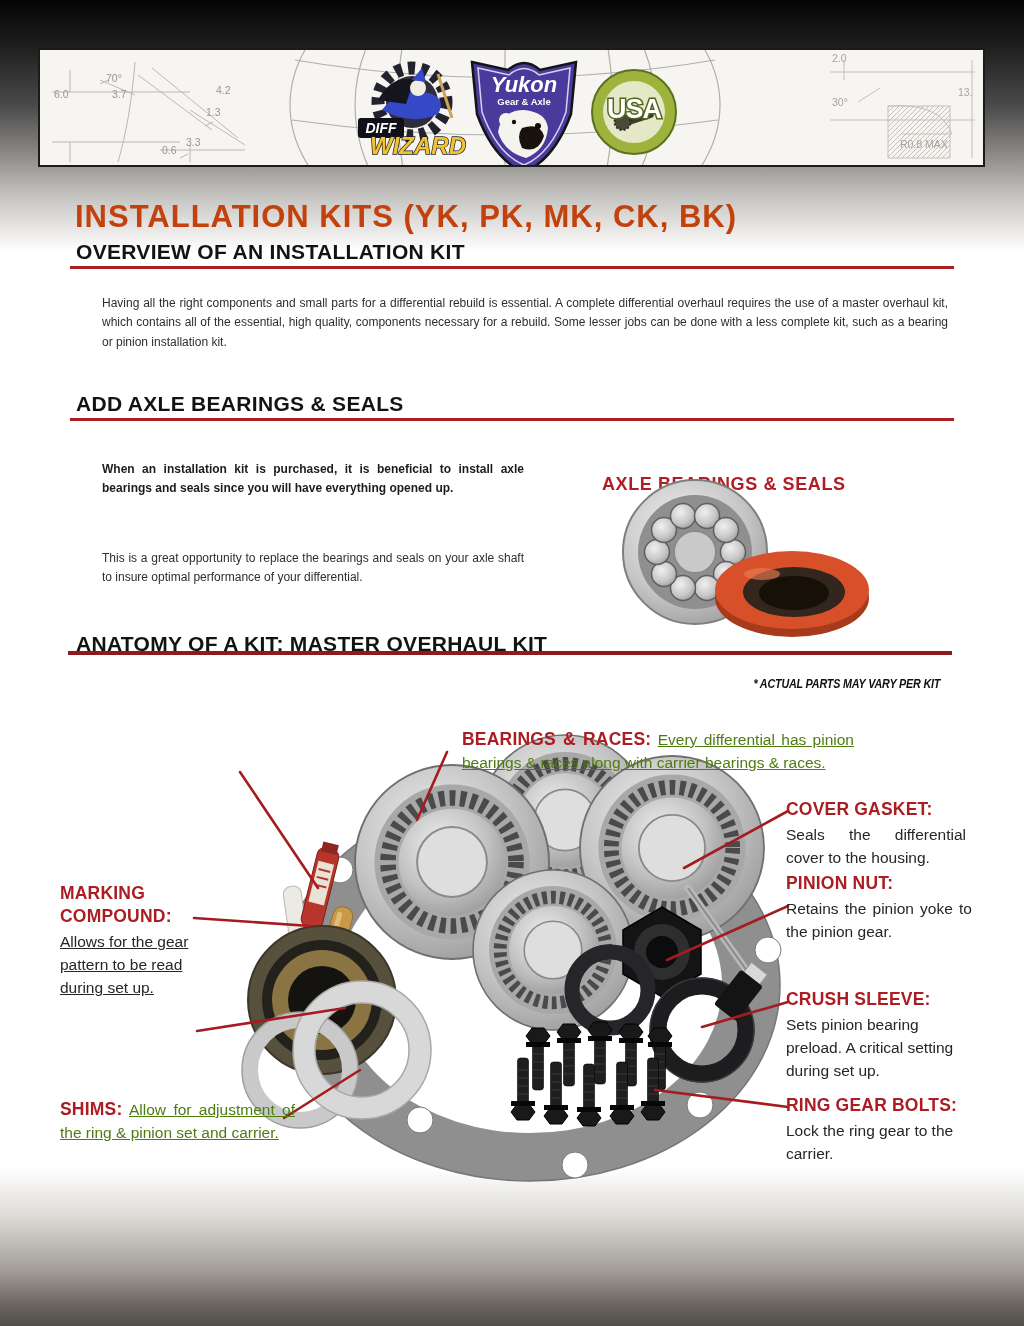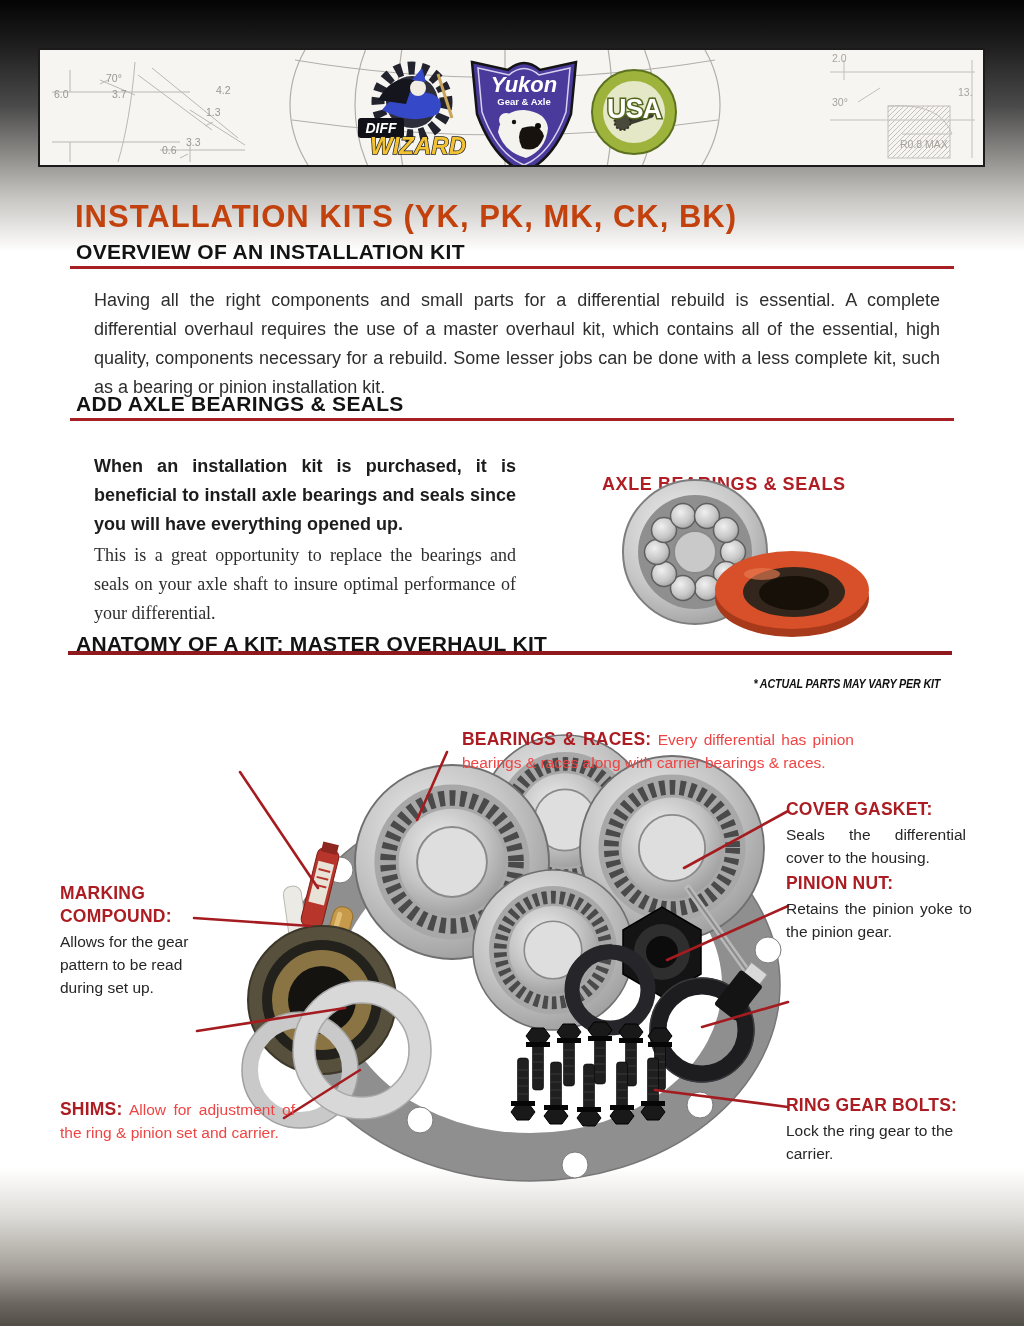--- a/index.html
+++ b/index.html
@@ -10,32 +10,32 @@
   .bottom-shade{position:absolute;left:0;top:1168px;width:100%;height:158px;
     background:linear-gradient(180deg,#ffffff 0%,#dedcd8 30%,#a09c95 66%,#6b6760 86%,#514d47 100%);}
   .header-band{position:absolute;left:38px;top:48px;width:947px;height:119px;
     background:#f6f5f2;border:2px solid #1b1b1b;box-sizing:border-box;overflow:hidden;}
   .header-band svg{display:block;}
   .main-title{position:absolute;left:60px;top:184px;margin:15px;font-size:31px;font-weight:bold;
     color:#c2410c;letter-spacing:1px;white-space:nowrap;}
   .sec-h{position:absolute;margin:0;font-size:21px;font-weight:bold;color:#131313;letter-spacing:.3px;white-space:nowrap;}
   .red-rule{position:absolute;height:3px;background:#a81e22;}
   .red-rule.divider{background:#8f191d;height:4px;}
-  .body-par{position:absolute;margin:0;font-size:18px;line-height:1.62;color:#2e2e2e;text-align:justify;}
+  .body-par{position:absolute;margin:8px;font-size:12px;line-height:1.62;color:#2e2e2e;text-align:justify;}
   .body-par.bold{font-weight:bold;color:#1c1c1c;}
   .axle-h{position:absolute;margin:0;font-size:18px;font-weight:bold;color:#b01e24;letter-spacing:.6px;white-space:nowrap;}
   .note{position:absolute;font-size:12.5px;font-style:italic;font-weight:bold;color:#101010;
     transform:scaleX(.86);transform-origin:100% 50%;white-space:nowrap;letter-spacing:-.2px;}
   .callout{position:absolute;margin:0;}
   .c-title{display:block;font-size:17.5px;font-weight:bold;color:#ab1d22;letter-spacing:.2px;line-height:1.3;}
   .c-title.wide{word-spacing:12px;}
   .c-title.inl{display:inline;}
   .c-body{font-size:15.5px;line-height:1.5;color:#262626;text-align:justify;margin-top:2px;}
   .c-body.left{text-align:left;}
-  .c-body.inl{display:inline;font-size:15.5px;line-height:1.5;color:#ef4444;}
+  .c-body.inl{display:inline;font-size:15.5px;line-height:1.5;color:#4d7c0f;text-decoration:underline;}
   .inline-par{font-size:15.5px;line-height:1.5;text-align:justify;margin:0;}
   svg{overflow:visible;}
 </style>
 </head>
 <body>
 
 <div class="page">
   <div class="top-shade"></div>
   <div class="bottom-shade"></div>
 
@@ -150,21 +150,21 @@
   <h1 class="main-title">INSTALLATION KITS (YK, PK, MK, CK, BK)</h1>
 
   <h2 class="sec-h" style="left:76px;top:240px;">OVERVIEW OF AN INSTALLATION KIT</h2>
   <div class="red-rule" style="left:70px;top:266px;width:884px;"></div>
   <p class="body-par" style="left:94px;top:286px;width:846px;">Having all the right components and small parts for a differential rebuild is essential. A complete differential overhaul requires the use of a master overhaul kit, which contains all of the essential, high quality, components necessary for a rebuild. Some lesser jobs can be done with a less complete kit, such as a bearing or pinion installation kit.</p>
 
   <h2 class="sec-h" style="left:76px;top:392px;">ADD AXLE BEARINGS &amp; SEALS</h2>
   <div class="red-rule" style="left:70px;top:418px;width:884px;"></div>
 
   <p class="body-par bold" style="left:94px;top:452px;width:422px;">When an installation kit is purchased, it is beneficial to install axle bearings and seals since you will have everything opened up.</p>
-  <p class="body-par" style="left:94px;top:541px;width:422px;font-family:Liberation Serif, serif;">This is a great opportunity to replace the bearings and seals on your axle shaft to insure optimal performance of your differential.</p>
+  <p class="body-par" style="left:94px;top:541px;width:422px;">This is a great opportunity to replace the bearings and seals on your axle shaft to insure optimal performance of your differential.</p>
 
   <h3 class="axle-h" style="left:602px;top:442px;margin-top:32px;">AXLE BEARINGS &amp; SEALS</h3>
 
   <svg style="position:absolute;left:600px;top:470px;" width="340" height="175" viewBox="600 470 340 175">
     <defs>
       <radialGradient id="mgA" cx="40%" cy="35%" r="75%">
         <stop offset="0%" stop-color="#f0f0f0"></stop>
           <stop offset="60%" stop-color="#c7c7c7"></stop>
           <stop offset="100%" stop-color="#989898"></stop>
       </radialGradient>
@@ -319,37 +319,41 @@
   </svg>
 
   <p class="callout inline-par" style="left:462px;top:728px;width:392px;">
     <span class="c-title inl">BEARINGS &amp; RACES:</span>
     <span class="c-body inl">Every differential has pinion bearings &amp; races along with carrier bearings &amp; races.</span>
   </p>
 
 
   <div class="callout" style="left:60px;top:882px;width:165px;">
     <span class="c-title" style="width:130px;">MARKING COMPOUND:</span>
-    <div class="c-body left" style="width:158px;">Allows for the gear pattern to be read during set up.</div>
+    <div class="c-body left" style="width:158px;text-decoration:underline;">Allows for the gear pattern to be read during set up.</div>
   </div>
 
 
   <p class="callout inline-par" style="left:60px;top:1098px;width:235px;">
     <span class="c-title inl">SHIMS:</span>
     <span class="c-body inl">Allow for adjustment of the ring &amp; pinion set and carrier.</span>
   </p>
 
   <div class="callout" style="left:786px;top:798px;width:180px;">
     <span class="c-title">COVER GASKET:</span>
     <div class="c-body">Seals the differential cover to the housing.</div>
   </div>
 
   <div class="callout" style="left:786px;top:856px;width:186px;margin-top:16px;">
     <span class="c-title">PINION NUT:</span>
     <div class="c-body">Retains the pinion yoke to the pinion gear.</div>
   </div>
 
+  <div class="callout" style="left:786px;top:988px;width:172px;">
+    <span class="c-title">CRUSH SLEEVE:</span>
+    <div class="c-body left">Sets pinion bearing preload. A critical setting during set up.</div>
+  </div>
 
   <div class="callout" style="left:786px;top:1094px;width:200px;">
     <span class="c-title">RING GEAR BOLTS:</span>
     <div class="c-body left">Lock the ring gear to the carrier.</div>
   </div>
 </div>
 
 </body></html>

